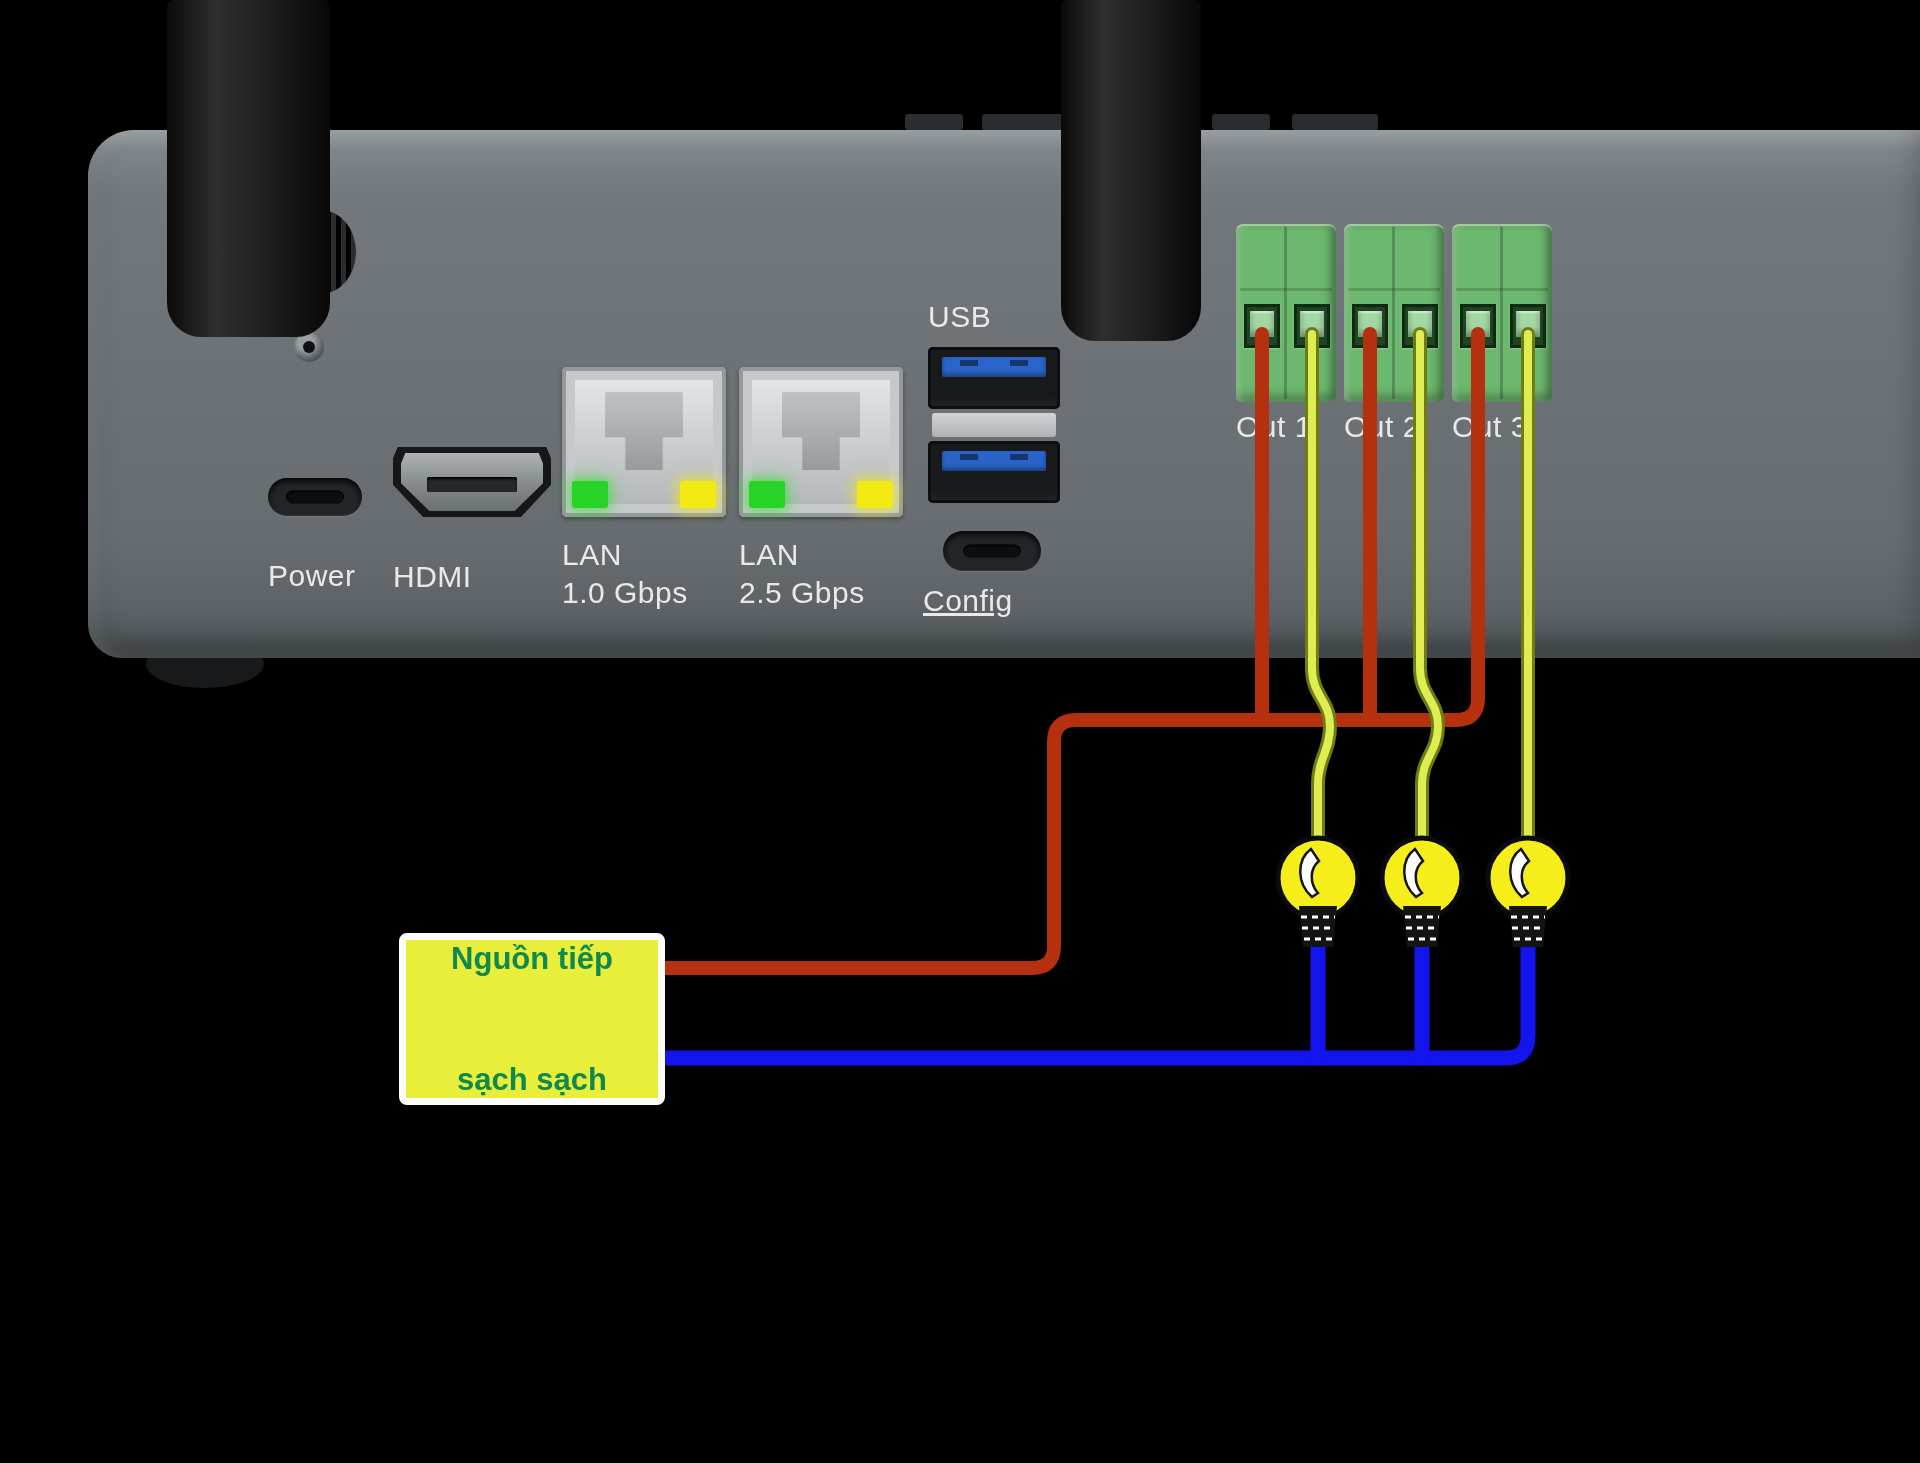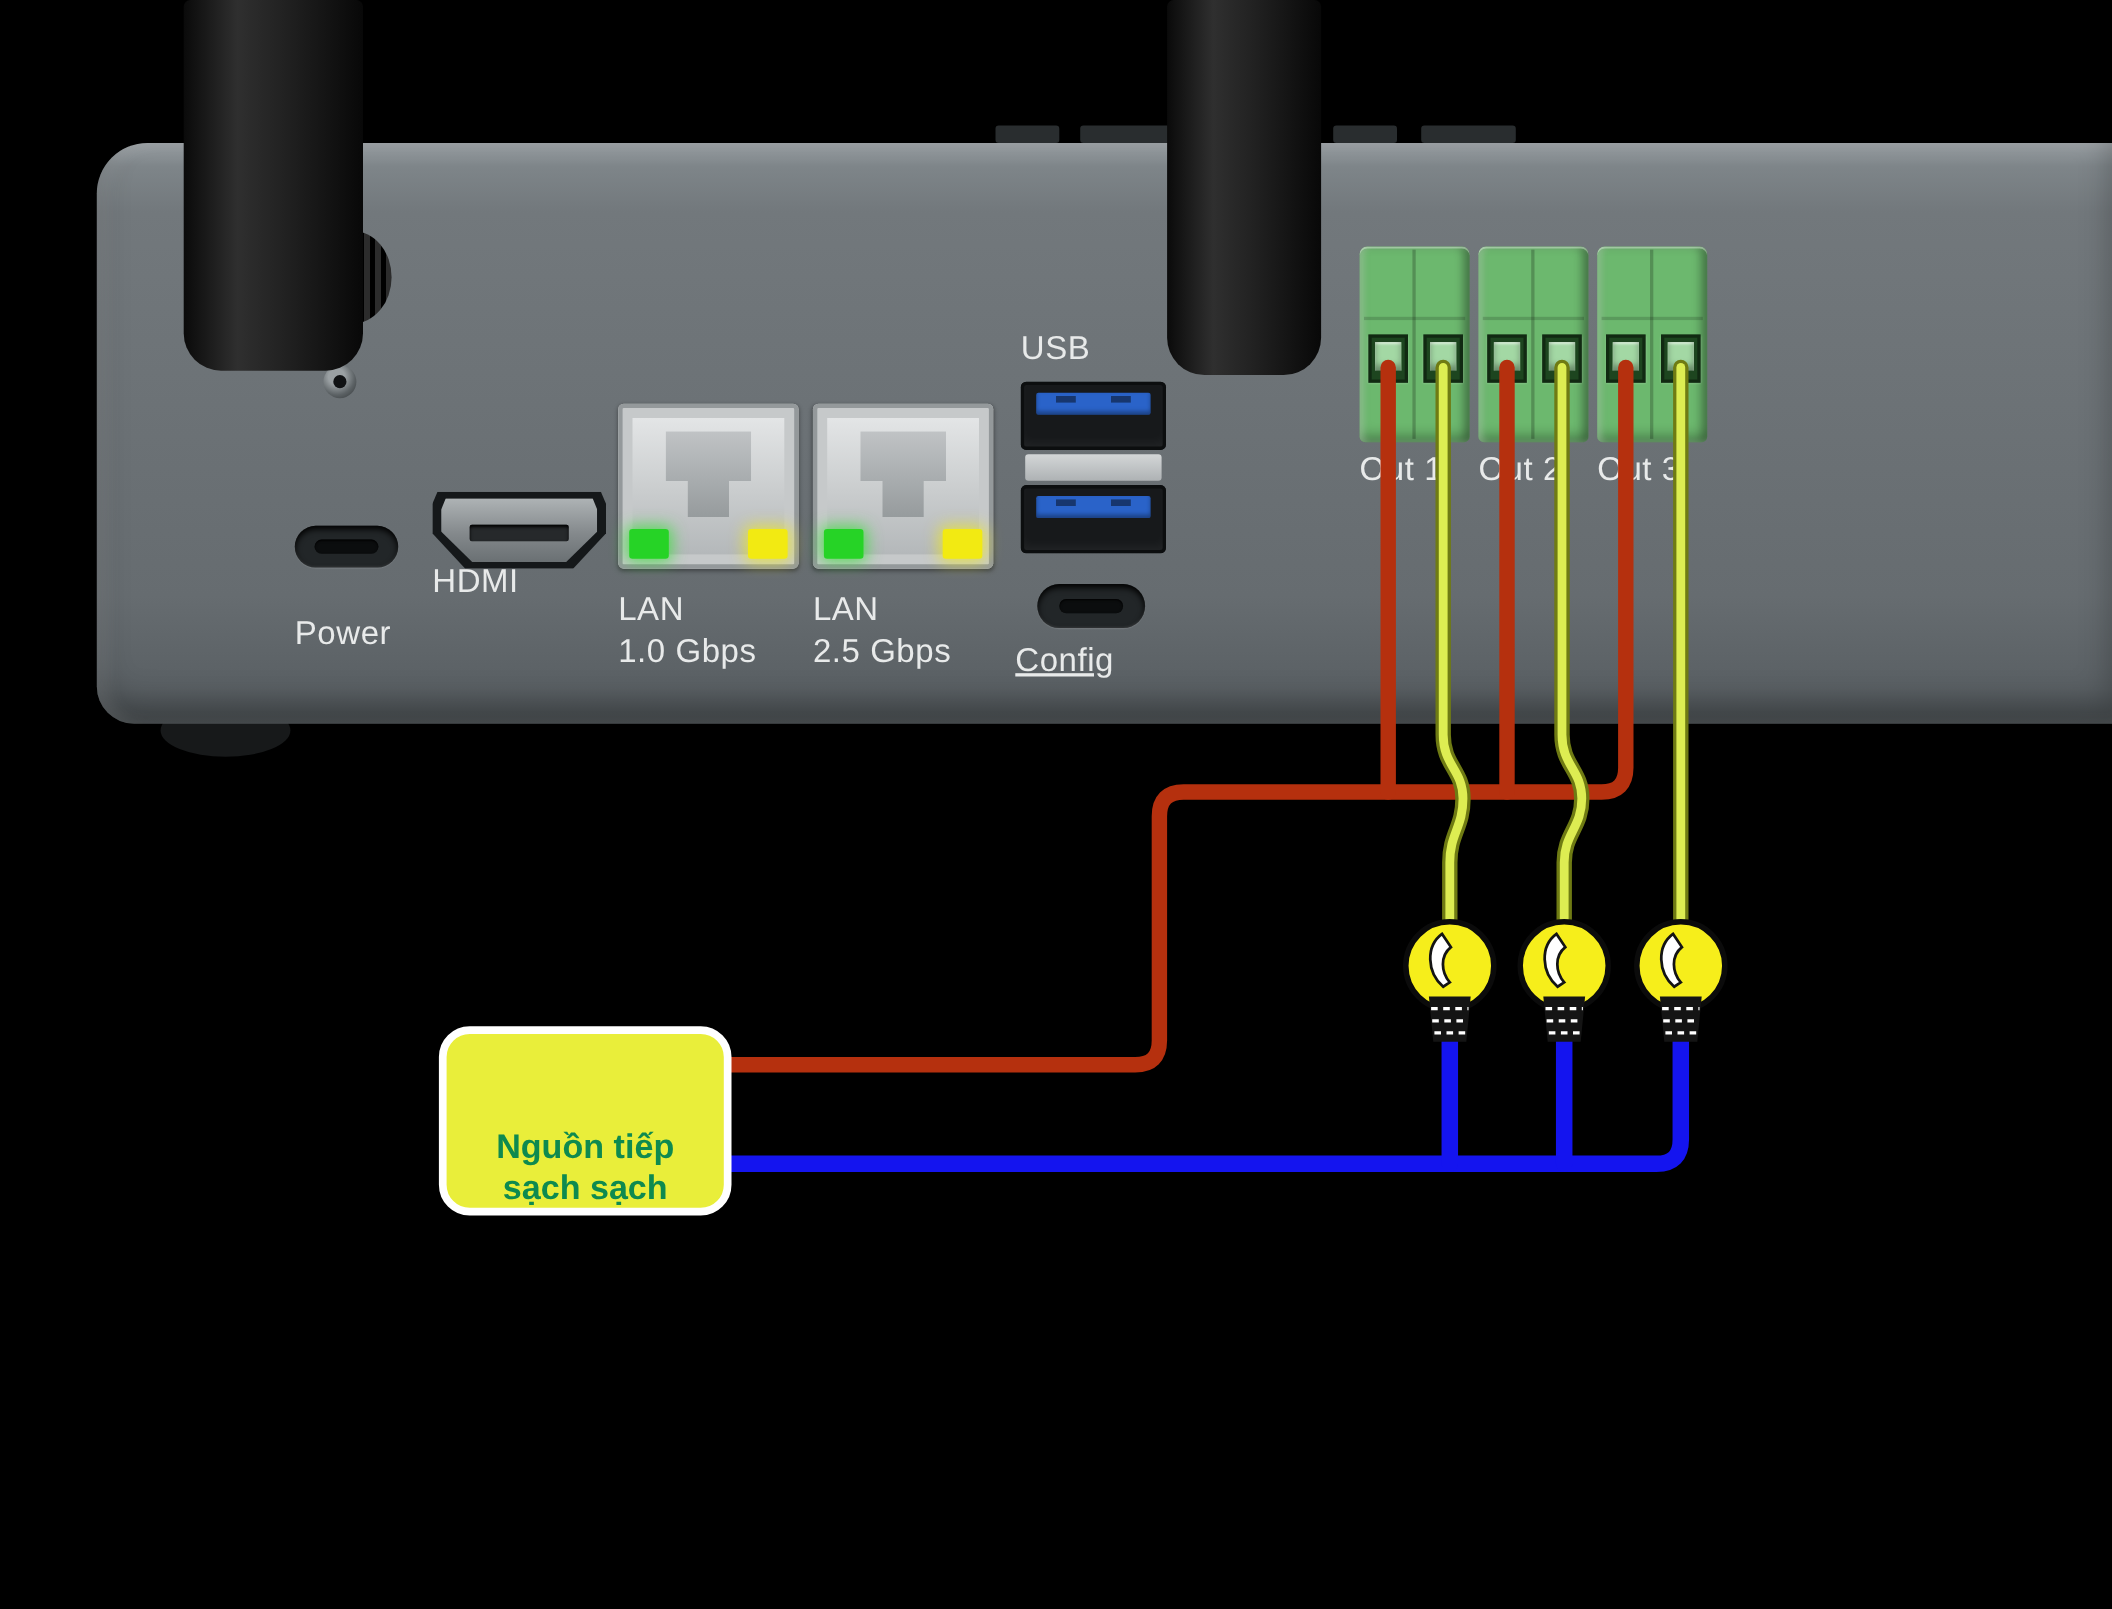--- a/index.html
+++ b/index.html
@@ -73,21 +73,21 @@
   .wire-blue{stroke:var(--wire-blue,#1414ef);stroke-width:15px;}
   .wire-yellow-outline{stroke:var(--wire-yellow-outline,#6f7b13);stroke-width:14px;}
   .wire-yellow-core{stroke:var(--wire-yellow,#dded52);stroke-width:8px;}
   .bulb-glass{fill:var(--bulb-yellow,#f6ee1b);stroke:#0b0b0b;stroke-width:5px;}
   .bulb-highlight{fill:#ffffff;stroke:#141414;stroke-width:2.5px;}
   .bulb-base{fill:#141414;}
   .bulb-thread{stroke:#fff;stroke-width:3px;stroke-dasharray:6 5;fill:none;}
 
   
   .source-box{position:absolute;left:399px;top:933px;width:252px;height:158px;background:var(--box-yellow,#e9ee3a);
-    border:7px solid #fff;border-radius:28px;z-index:7;display:flex;flex-direction:column;align-items:center;justify-content:flex-end;gap:0;}
+    border:7px solid #fff;border-radius:8px;z-index:7;display:flex;flex-direction:column;align-items:center;justify-content:space-between;gap:0;}
   .source-box .line{color:var(--box-text-green,#0e8a4f);font-size:31px;font-weight:bold;line-height:1.2;}
 </style>
 </head>
 <body>
 
 <div class="canvas">
 
   <div class="logo-mark" style="left:905px;width:58px;"></div>
   <div class="logo-mark" style="left:982px;width:126px;"></div>
   <div class="logo-mark" style="left:1212px;width:58px;"></div>
@@ -104,21 +104,21 @@
     <div class="pill-slot"></div>
   </div>
   <div class="label" style="left:268px;top:559px;width:94px;">Power</div>
 
   <div class="hdmi">
     <div class="hdmi-outer"></div>
     <div class="hdmi-inner">
       <div class="hdmi-slot"></div>
     </div>
   </div>
-  <div class="label" style="left:393px;top:512px;width:158px;">HDMI</div>
+  <div class="label" style="left:393px;top:560px;width:158px;">HDMI</div>
 
   <div class="lan" style="left:562px;">
     <div class="lan-cavity">
       <div class="lan-center"></div>
     </div>
     <div class="led green"></div>
     <div class="led yellow"></div>
   </div>
   <div class="label" style="left:562px;top:538px;width:164px;">LAN</div>
   <div class="label" style="left:562px;top:576px;width:164px;">1.0 Gbps</div>

